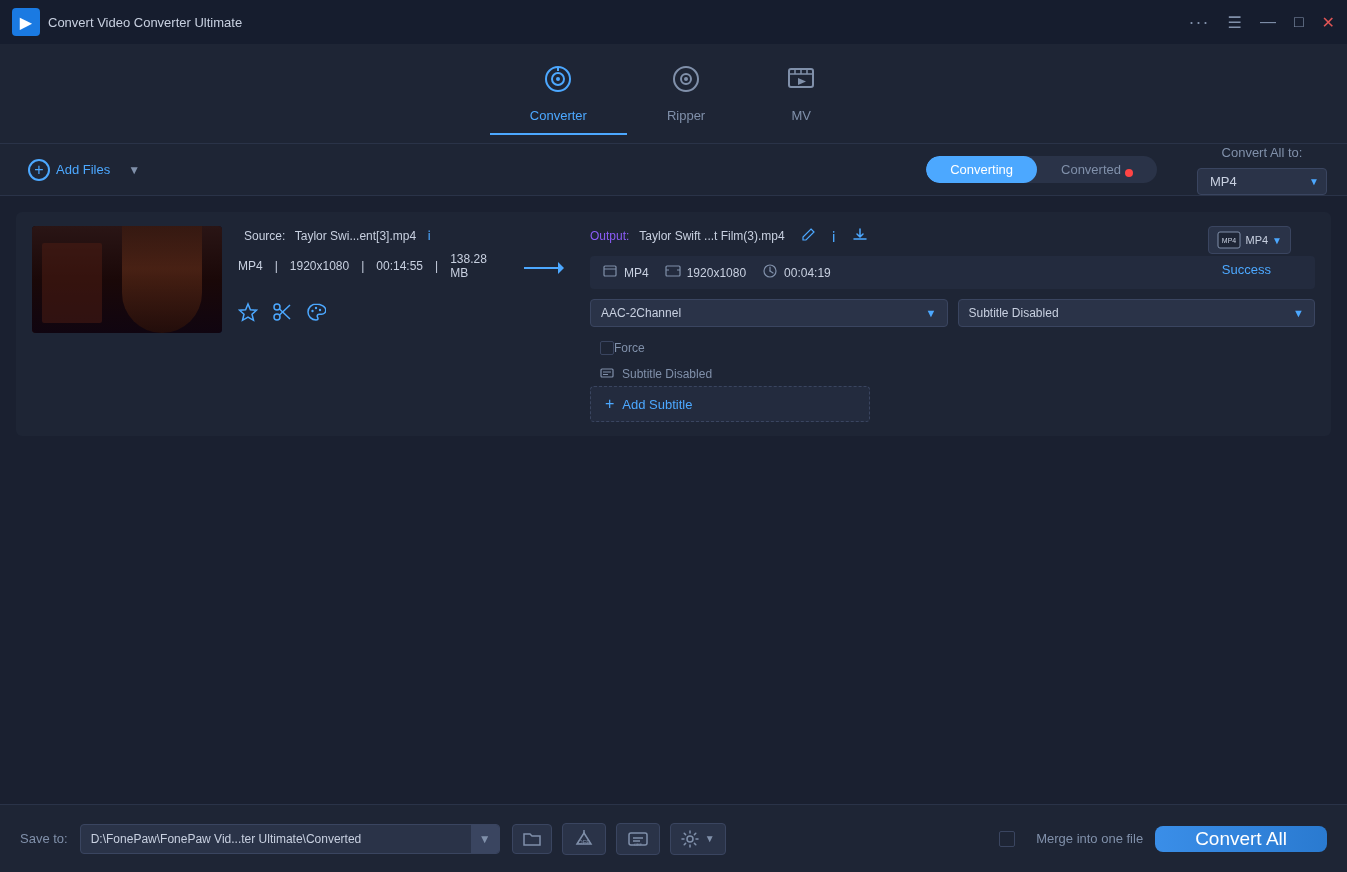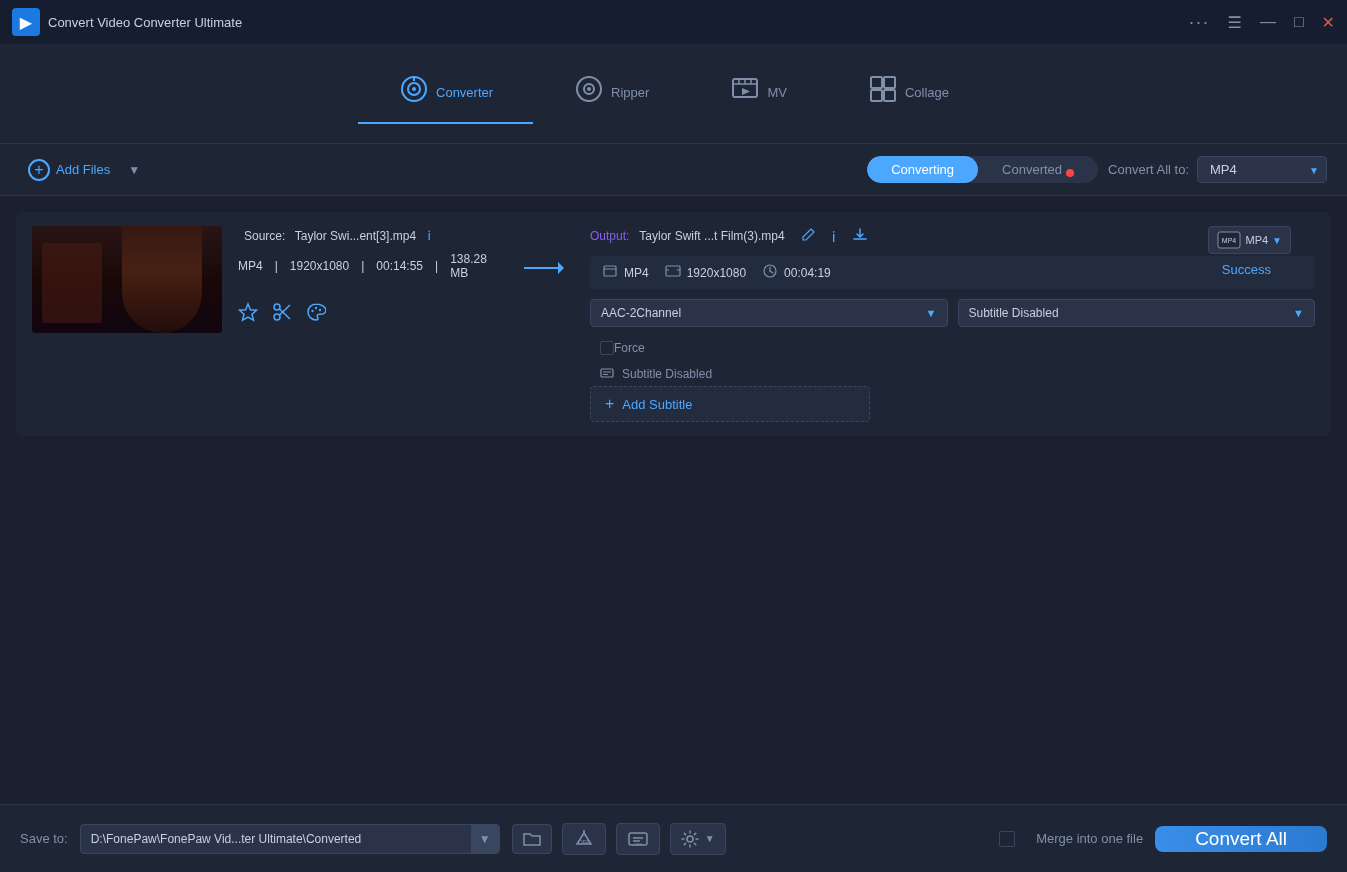--- a/index.html
+++ b/index.html
@@ -52,21 +52,21 @@
       height: 100px;
       background: #1e2535;
       display: flex;
       align-items: center;
       justify-content: center;
       gap: 0;
       border-bottom: 1px solid #2a3348;
     }
     .nav-item {
       display: flex;
-      flex-direction: row;
+      flex-direction: column;
       align-items: center;
       gap: 6px;
       padding: 10px 40px;
       cursor: pointer;
       color: #8090aa;
       font-size: 13px;
       border-bottom: 2px solid transparent;
       transition: color 0.2s;
     }
     .nav-item.active {
@@ -132,22 +132,24 @@
       width: 8px; height: 8px;
       background: #ff4444;
       border-radius: 50%;
       display: inline-block;
       margin-left: 4px;
     }
     .convert-all-to {
       display: flex;
       align-items: center;
       gap: 8px;
-      color: #8090aa;
-      font-size: 13px;
+      margin-left: 30px;
+      color: #8090aa;
+      font-size: 13px;
+      flex-direction: column;
     }
     .format-select {
       background: #2a3348;
       border: 1px solid #3a4560;
       border-radius: 4px;
       color: #c8d0e0;
       padding: 5px 28px 5px 12px;
       font-size: 13px;
       cursor: pointer;
       width: 130px;
@@ -534,31 +536,20 @@
       <svg width="32" height="32" viewBox="0 0 32 32" fill="none">
         <rect x="4" y="6" width="24" height="18" rx="2" stroke="#8090aa" stroke-width="2" fill="none"></rect>
         <line x1="4" y1="11" x2="28" y2="11" stroke="#8090aa" stroke-width="1.5"></line>
         <line x1="10" y1="6" x2="10" y2="11" stroke="#8090aa" stroke-width="1.5"></line>
         <line x1="16" y1="6" x2="16" y2="11" stroke="#8090aa" stroke-width="1.5"></line>
         <line x1="22" y1="6" x2="22" y2="11" stroke="#8090aa" stroke-width="1.5"></line>
         <polygon points="13,15 13,22 21,18.5" fill="#8090aa"></polygon>
       </svg>
     </span>
     <span>MV</span>
-  </div>
-  <div class="nav-item">
-    <span class="nav-icon">
-      <svg width="32" height="32" viewBox="0 0 32 32" fill="none">
-        <rect x="4" y="4" width="11" height="11" rx="1" stroke="#8090aa" stroke-width="2" fill="none"></rect>
-        <rect x="17" y="4" width="11" height="11" rx="1" stroke="#8090aa" stroke-width="2" fill="none"></rect>
-        <rect x="4" y="17" width="11" height="11" rx="1" stroke="#8090aa" stroke-width="2" fill="none"></rect>
-        <rect x="17" y="17" width="11" height="11" rx="1" stroke="#8090aa" stroke-width="2" fill="none"></rect>
-      </svg>
-    </span>
-    <span>Collage</span>
   </div>
 </div>
 
 <div class="toolbar">
   <div class="add-files-btn">
     <div class="plus-icon">+</div>
     <span>Add Files</span>
   </div>
   <span class="dropdown-arrow">▼</span>
 

